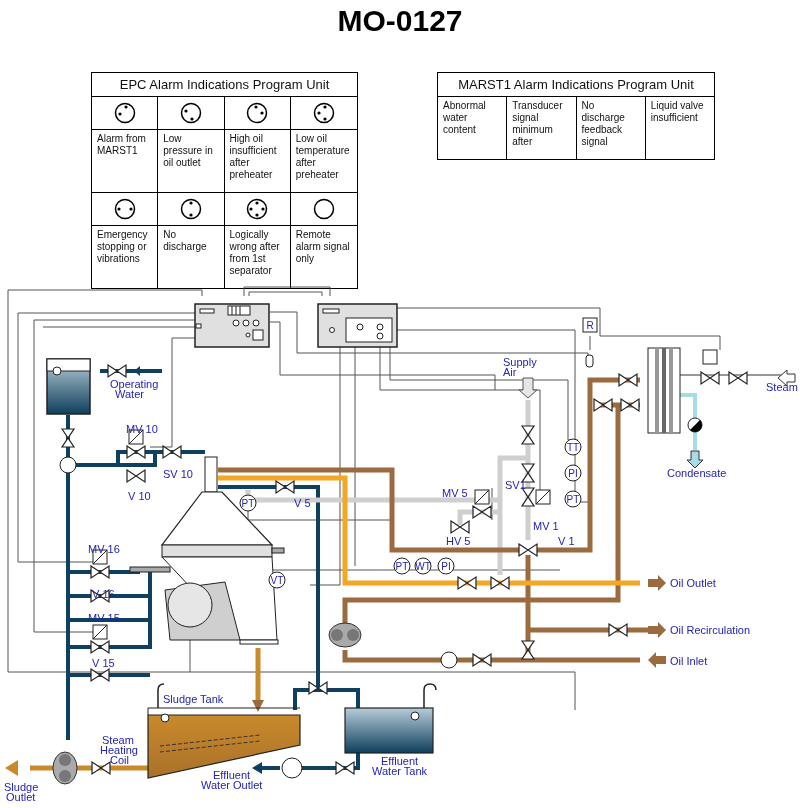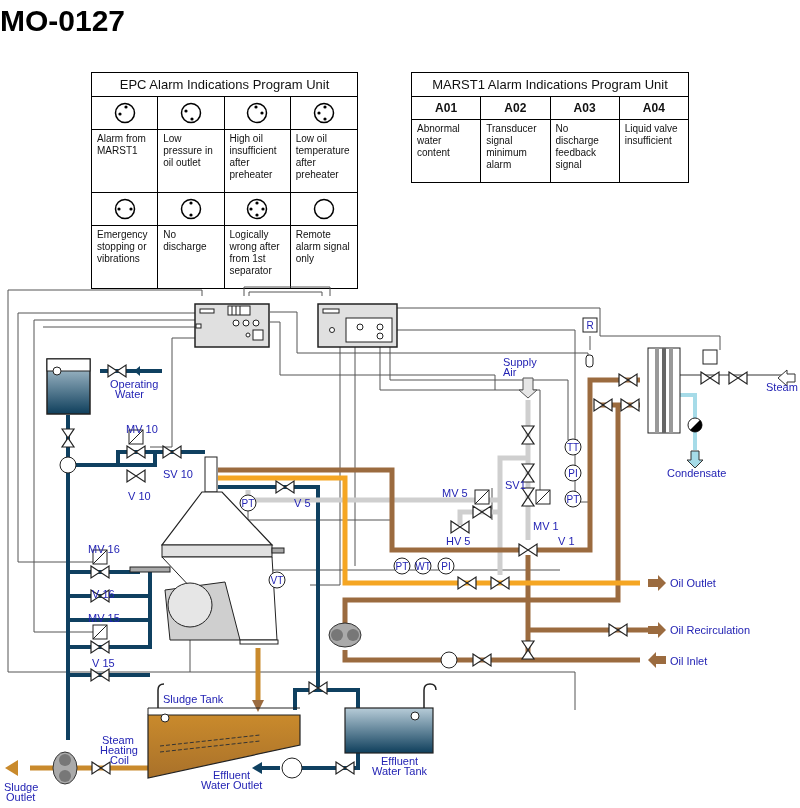--- a/index.html
+++ b/index.html
@@ -1,25 +1,25 @@
 <!DOCTYPE html>
 <html><head>
 <meta charset="utf-8">
 <style>
   html, body { margin:0; padding:0; background:#ffffff; }
   body { width:800px; height:808px; position:relative; overflow:hidden; font-family:"Liberation Sans", sans-serif; }
-  .title { position:absolute; left:0; top:4px; width:800px; text-align:left; font-size:30px; font-weight:bold; color:#000; }
+  .title { position:absolute; left:0; top:4px; width:800px; text-align:center; font-size:30px; font-weight:bold; color:#000; }
   table.alarm { position:absolute; border-collapse:collapse; font-family:"Liberation Sans", sans-serif; font-size:10px; color:#111; }
   table.alarm td { border:1.5px solid #000; vertical-align:top; padding:3px 5px; width:53px; }
   table.alarm td.hdr { text-align:center; font-size:13px; padding:4px 2px; }
   table.alarm td.sym { text-align:center; height:20px; padding:4px 0 2px 0; vertical-align:middle; }
   table.alarm td.code { text-align:center; font-weight:bold; font-size:12px; height:18px; vertical-align:middle; padding:2px; }
   table.alarm td.desc { height:56px; line-height:12px; }
   #epc { left:91px; top:72px; width:267px; }
-  #marst { left:411px; top:72px; width:278px; }
+  #marst { left:437px; top:72px; width:278px; }
   svg#pid { position:absolute; left:0; top:0; }
   .lbl { font-family:"Liberation Sans", sans-serif; font-size:11px; fill:#2323b4; }
   .ilbl { font-family:"Liberation Sans", sans-serif; font-size:10px; fill:#2323b4; text-anchor:middle; dominant-baseline:central; }
 </style>
 </head>
 <body>
 
 <div class="title">MO-0127</div>
 
 <table class="alarm" id="epc">
@@ -86,28 +86,22 @@
   </tr>
 </tbody>
   </table>
 
 <table class="alarm" id="marst">
   <tbody>
       <tr>
         <td colspan="4" class="hdr">MARST1 Alarm Indications Program Unit</td>
       </tr>
   <tr>
-    <td class="code">A01</td>
-    <td class="code">A02</td>
-    <td class="code">A03</td>
-    <td class="code">A04</td>
-  </tr>
-  <tr>
     <td class="desc">Abnormal water content</td>
-    <td class="desc">Transducer signal minimum alarm</td>
+    <td class="desc">Transducer signal minimum after</td>
     <td class="desc">No discharge feedback signal</td>
     <td class="desc">Liquid valve insufficient</td>
   </tr>
 </tbody>
   </table>
 
 <svg id="pid" width="800" height="808" viewBox="0 0 800 808">
   <defs>
     <linearGradient id="waterGrad" x1="0" y1="0" x2="0" y2="1">
       <stop offset="0" stop-color="#b7ccd8"></stop>

